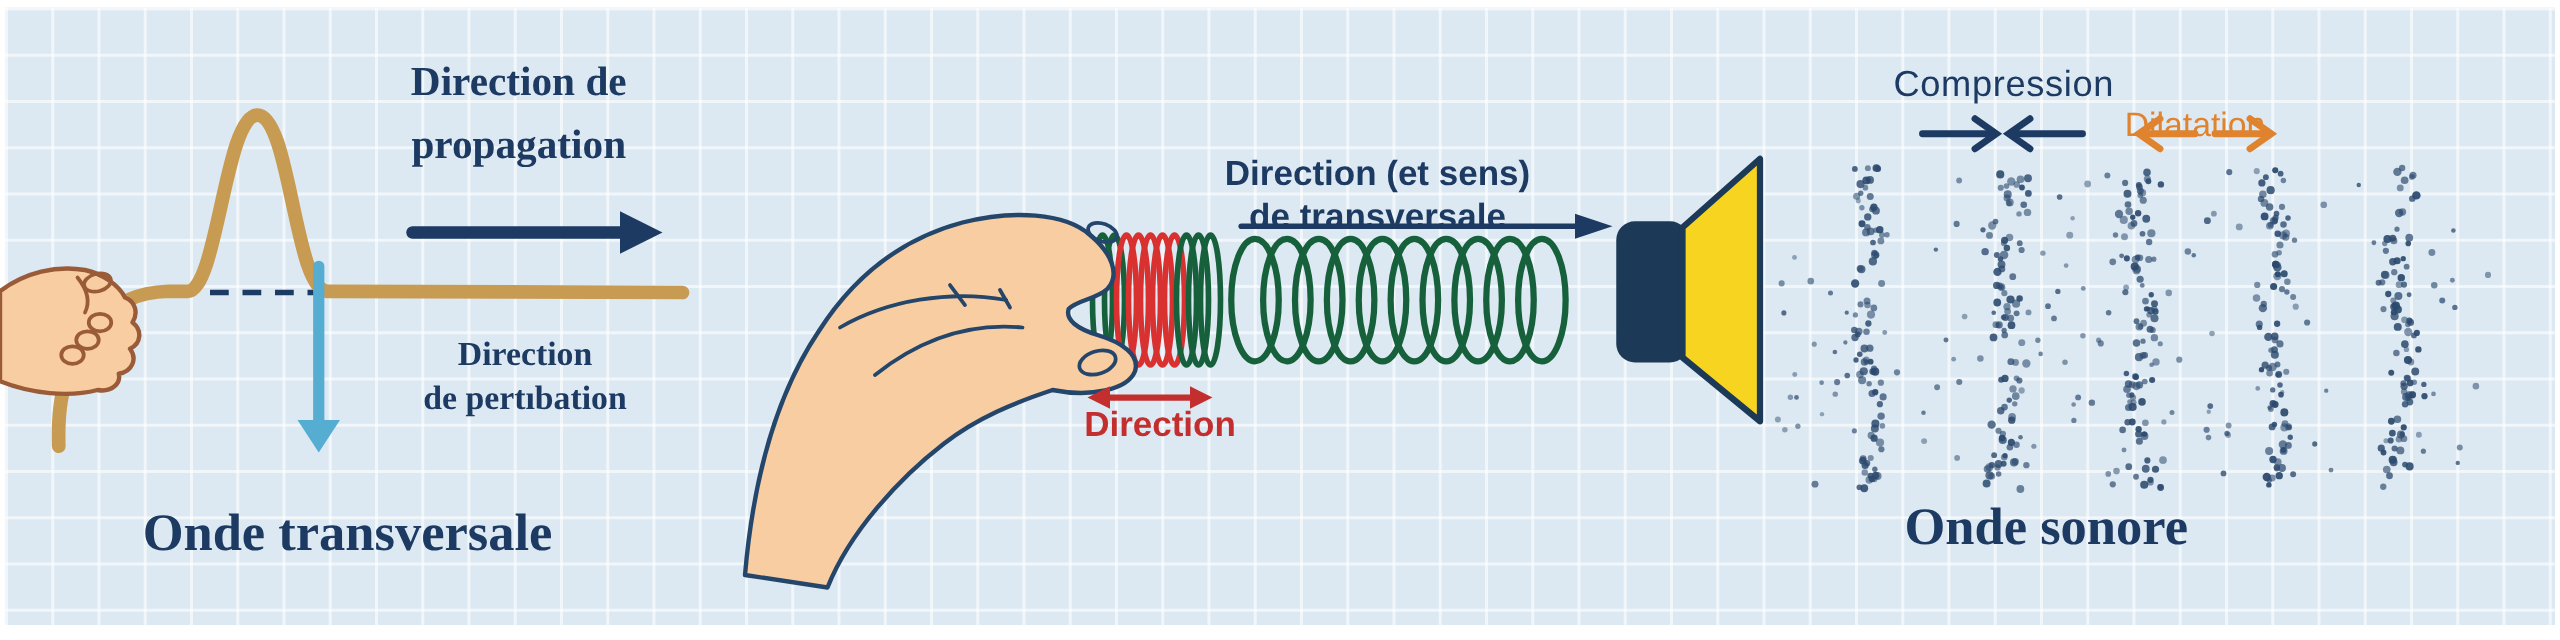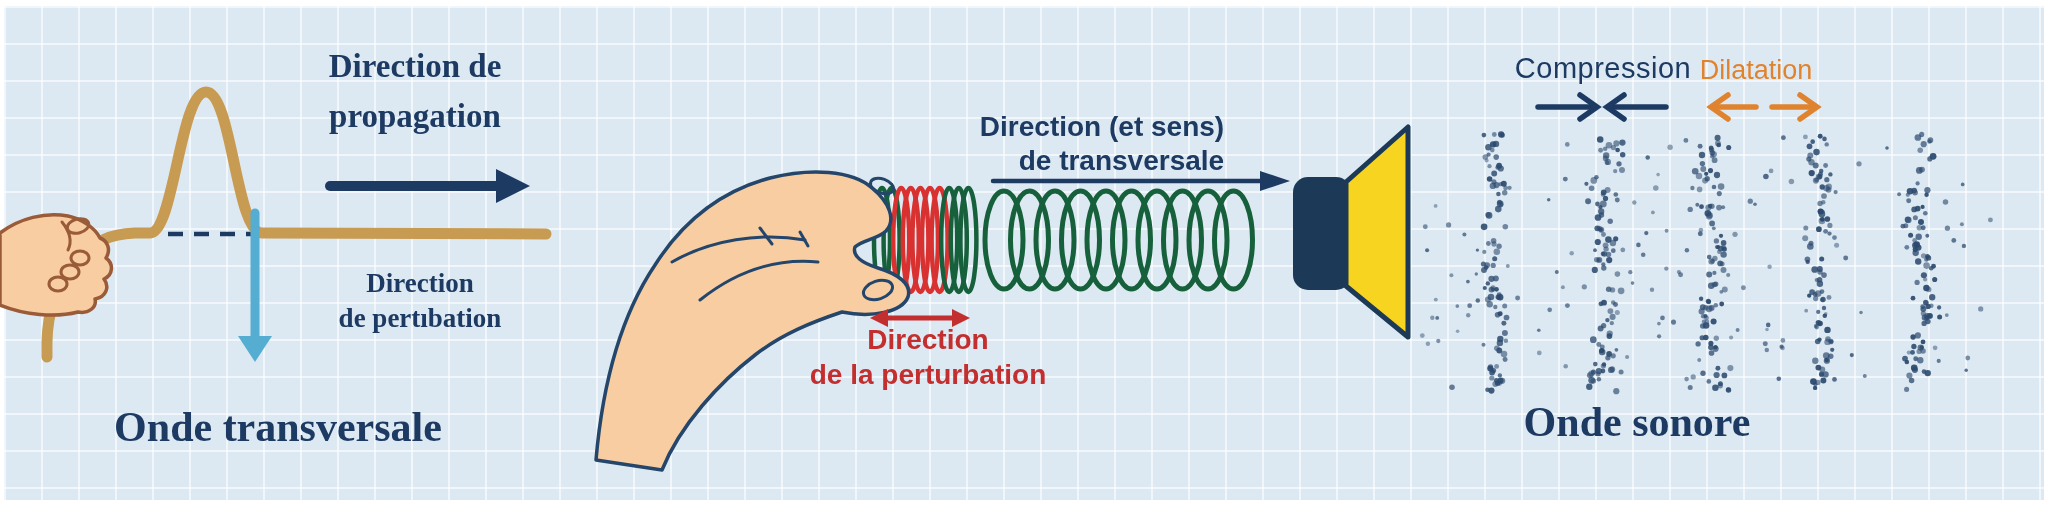--- a/index.html
+++ b/index.html
@@ -10,21 +10,21 @@
          background-image:
            linear-gradient(var(--c-grid,rgba(255,255,255,.6)) 2px, transparent 2px),
            linear-gradient(90deg, var(--c-grid,rgba(255,255,255,.6)) 2px, transparent 2px);
          background-size:37px 37px;}
   svg.draw{position:absolute;left:0;top:0;z-index:1;pointer-events:none;}
   .lbl{position:absolute;transform:translateX(-50%);text-align:center;z-index:2;white-space:nowrap;}
   .serif{font-family:"Liberation Serif","DejaVu Serif",serif;font-weight:bold;color:var(--c-navy,#1d3a63);}
   .sansb{font-family:"Liberation Sans","DejaVu Sans",sans-serif;font-weight:bold;color:var(--c-navy,#1d3a63);}
   .sansr{font-family:"Liberation Sans","DejaVu Sans",sans-serif;font-weight:normal;color:var(--c-navy,#1d3a63);}
   .red{color:var(--c-red-label,#c32f2f);}
-  .orange{color:var(--c-orange,#e0832f);}
+  .orange{color:var(--c-orange,#e0832f);margin-top:30px;}
   
   .rope{fill:none;stroke:var(--c-rope,#c89b52);stroke-linecap:round;}
   .dashline{fill:none;stroke:var(--c-navy,#1d3a63);}
   .navy-fill{fill:var(--c-navy,#1d3a63);}
   .navy-stroke{fill:none;stroke:var(--c-navy,#1d3a63);stroke-linecap:round;}
   .blue-fill{fill:var(--c-blue-arrow,#55aed2);}
   .blue-stroke{fill:none;stroke:var(--c-blue-arrow,#55aed2);stroke-linecap:round;}
   .red-stroke{fill:none;stroke:var(--c-red-label,#c32f2f);stroke-linecap:round;}
   .red-fill{fill:var(--c-red-label,#c32f2f);}
   .orange-stroke{fill:none;stroke:var(--c-orange,#e0832f);stroke-linecap:round;}
@@ -745,28 +745,27 @@
     <div>propagation</div>
   </div>
 
   <div class="lbl serif" style="left:420px;top:266px;font-size:27px;line-height:1.3;">
     <div>Direction</div>
     <div>de pertıbation</div>
   </div>
 
   <div class="lbl serif" style="left:278px;top:403px;font-size:42px;text-align:center;">Onde transversale</div>
 
-  <div class="lbl sansb" style="left:1102px;top:110px;font-size:28px;line-height:1.2;text-align:right;">
+  <div class="lbl sansb" style="left:1102px;top:122px;font-size:28px;line-height:1.2;">
     <div>Direction (et sens)</div>
     <div>de transversale</div>
   </div>
 
   <div class="lbl sansb red" style="left:928px;top:322px;font-size:28px;line-height:1.25;">
     <div>Direction</div>
-    <div>de la perturbation</div>
   </div>
 
   <div class="lbl sansr" style="left:1603px;top:52px;font-size:29px;letter-spacing:0.5px;">Compression</div>
 
   <div class="lbl sansr orange" style="left:1756px;top:55px;font-size:27px;">Dilatation</div>
 
   <div class="lbl serif" style="left:1637px;top:398px;font-size:42px;">Onde sonore</div>
 </div>
 
 </body></html>

